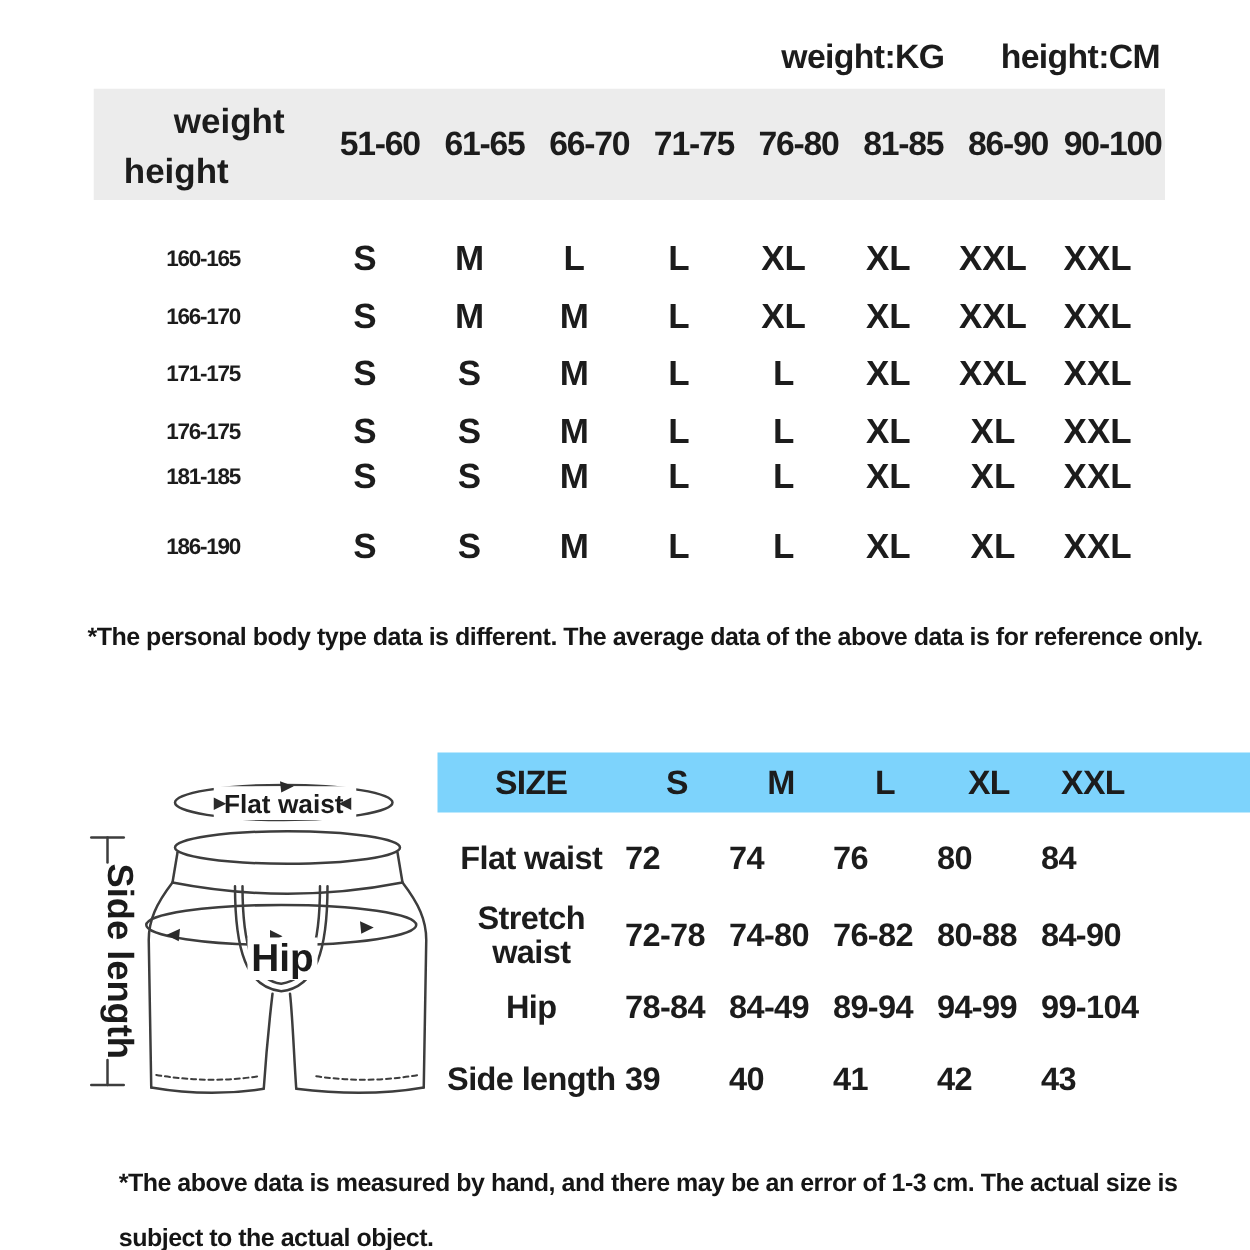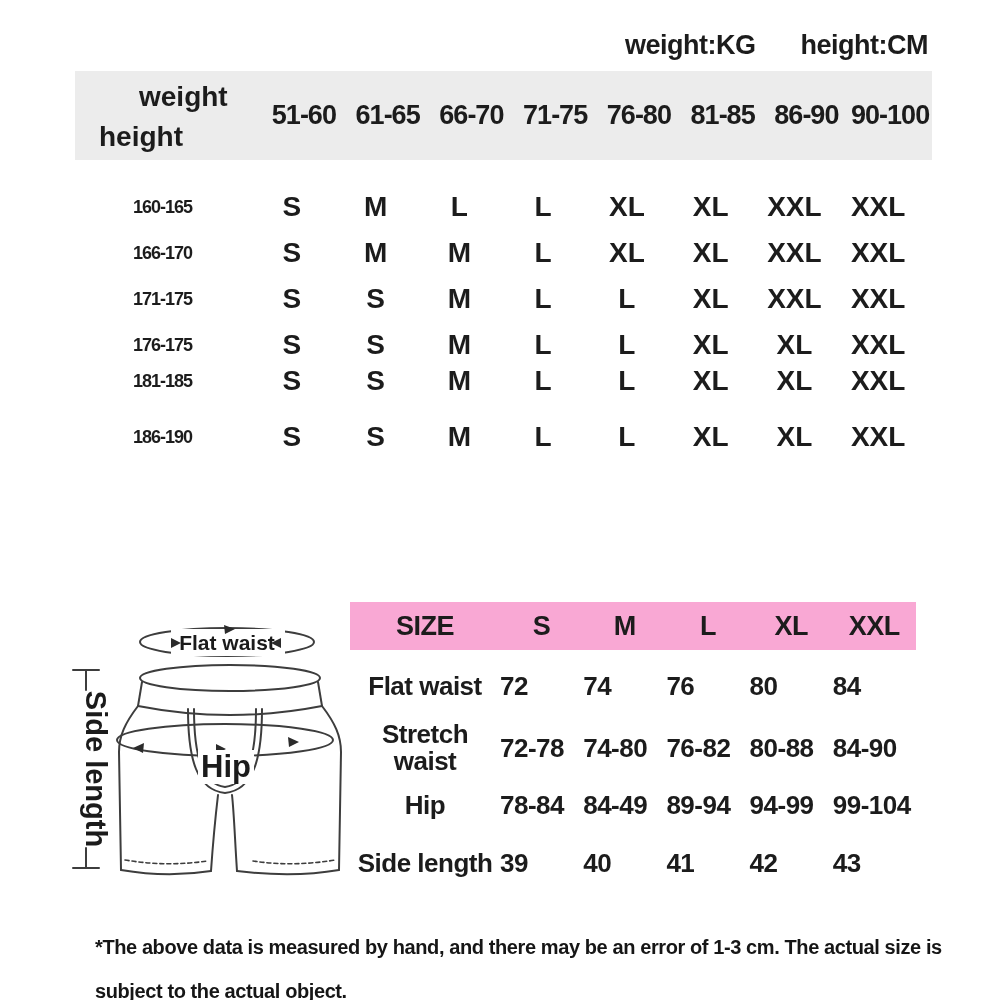--- a/index.html
+++ b/index.html
@@ -24,21 +24,21 @@
   .rlabel{text-align:center;font-size:18px;font-weight:700;letter-spacing:-1px;}
   .scell{text-align:center;font-size:28px;font-weight:700;}
 
   
   .note{position:absolute;font-size:20px;font-weight:600;letter-spacing:-0.4px;color:#161616;}
   .note1{left:70px;top:499px;width:900px;white-space:nowrap;}
   .note2{left:95px;top:925px;width:860px;line-height:44px;white-space:normal;}
 
   
   .grid6{display:grid;grid-template-columns:150px repeat(5,83.2px);align-items:center;}
-  .size-band{position:absolute;left:350px;top:602px;width:566px;height:48px;background:#f9a8d4;}
+  .size-band{position:absolute;left:350px;top:602px;width:650px;height:48px;background:#7dd3fc;}
   .mhead{text-align:center;font-size:27px;font-weight:700;letter-spacing:-0.5px;}
   .mrow{position:absolute;left:350px;width:566px;}
   .mlabel{text-align:center;font-size:26px;font-weight:700;letter-spacing:-0.5px;line-height:27px;}
   .mcell{text-align:left;font-size:26px;font-weight:700;letter-spacing:-0.5px;}
 
   
   .shorts{position:absolute;left:45px;top:590px;width:310px;height:320px;}
   .shorts path,.shorts ellipse,.shorts line{fill:none;stroke:#3d3d3d;stroke-width:2;stroke-linecap:round;}
   .shorts .arrow{fill:#2b2b2b;stroke:none;}
   .shorts .mask{fill:#ffffff;stroke:none;}
@@ -133,20 +133,21 @@
     <div class="scell">S</div>
     <div class="scell">S</div>
     <div class="scell">M</div>
     <div class="scell">L</div>
     <div class="scell">L</div>
     <div class="scell">XL</div>
     <div class="scell">XL</div>
     <div class="scell">XXL</div>
   </div>
 
+  <div class="note note1">*The personal body type data is different. The average data of the above data is for reference only.</div>
 
   <svg class="shorts" viewBox="0 0 310 320">
 
     <ellipse cx="182" cy="52" rx="87" ry="14"></ellipse>
     <rect class="mask" x="126" y="39" width="114" height="27"></rect>
     <polygon class="arrow" points="136,53 126,48 126,58"></polygon>
     <polygon class="arrow" points="226,53 236,48 236,58"></polygon>
     <polygon class="arrow" points="190,39 179,35 180,44"></polygon>
     <text x="182" y="60" text-anchor="middle" font-size="21">Flat waist</text>
 

